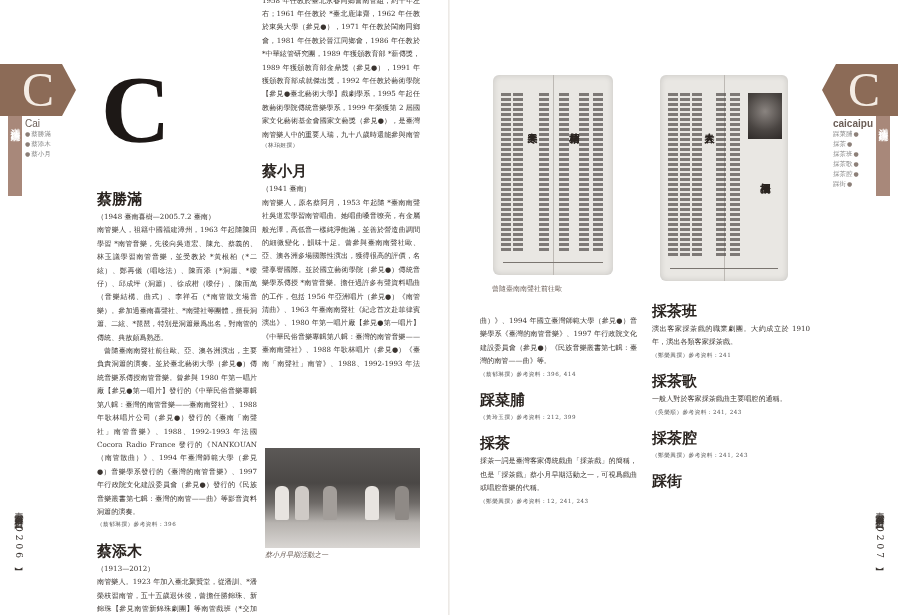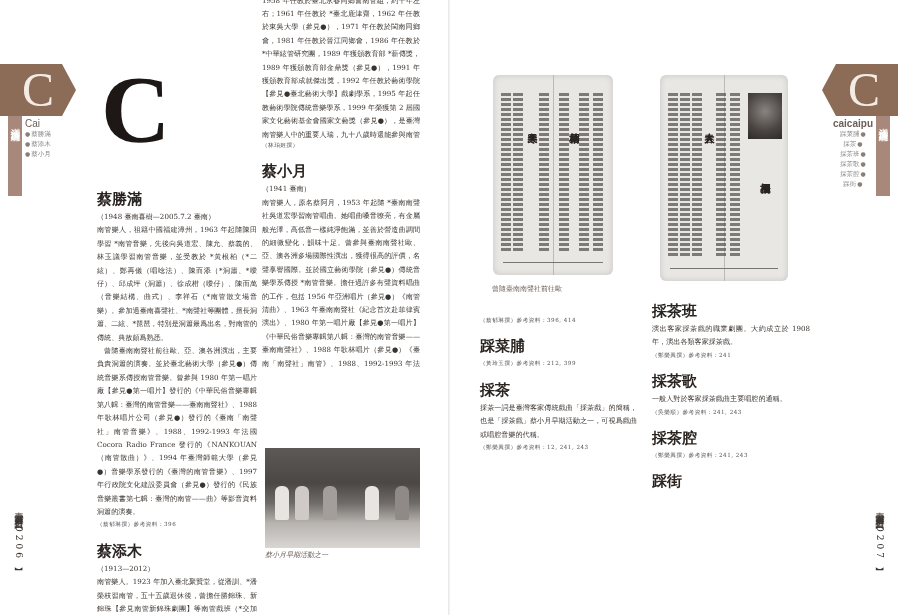--- a/index.html
+++ b/index.html
@@ -21,21 +21,21 @@
   .nav-left .nav-item { font-size: 6.5px; color: #888; line-height: 10px; }
   .nav-left .nav-item::before { content: "●"; color: #8c7f78; font-size: 6px; margin-right: 1px; }
 
   
   .tab-right { position: absolute; right: 0; top: 64px; width: 62px; height: 52px; background: #8c6b57; }
   .tab-right::before { content: ""; position: absolute; left: -14px; top: 0; width: 0; height: 0;
     border-top: 26px solid transparent; border-bottom: 26px solid transparent; border-right: 14px solid #8c6b57; }
   .tab-right .tab-letter { position: absolute; left: 12px; top: -2px; font-size: 48px; color: #f4ece4; font-family: "Liberation Serif", serif; line-height: 56px; }
   .side-right { position: absolute; right: 8px; top: 116px; width: 14px; height: 80px; background: #a8887a; }
   .side-right .vert { writing-mode: vertical-rl; color: #fff; font-size: 10px; line-height: 14px; letter-spacing: 1px; padding-top: 4px; }
-  .nav-right { position: absolute; right: 25px; top: 118px; text-align: center; }
+  .nav-right { position: absolute; right: 25px; top: 118px; text-align: left; }
   .nav-right .nav-title { font-family: "Liberation Sans", sans-serif; font-size: 10px; color: #6b5e57; font-weight: bold; }
   .nav-right .nav-item { font-size: 6.5px; color: #888; line-height: 10px; }
   .nav-right .nav-item::after { content: "●"; color: #8c7f78; font-size: 6px; margin-left: 1px; }
 
   
   .foot-left, .foot-right { position: absolute; top: 505px; writing-mode: vertical-rl; font-size: 9px; color: #3a3430; letter-spacing: 1px; }
   .foot-left { left: 12px; }
   .foot-right { right: 12px; }
   .foot-left .pg, .foot-right .pg { margin-top: 6px; letter-spacing: 3px; }
 
@@ -170,33 +170,34 @@
     <div class="txtcol" style="left:32px;"></div>
     <div class="txtcol" style="left:56px;"></div>
     <div class="txtcol" style="left:70px;"></div>
     <div class="portrait"></div>
     <div class="headline" style="left:42px; top:50px;">春大人</div>
     <div class="headline" style="left:98px; top:100px;">風擺梧桐</div>
     <div class="footer-line"></div>
   </div>
 
   <div class="col col3">
+    <p>曲）》、1994 年國立臺灣師範大學（參見●）音樂學系《臺灣的南管音樂》、1997 年行政院文化建設委員會（參見●）《民族音樂叢書第七輯：臺灣的南管——曲》等。</p>
     <div class="credit">（蔡郁琳撰）參考資料：396, 414</div>
 
     <div class="entry-title">踩菜脯</div>
     <div class="credit">（黃玲玉撰）參考資料：212, 399</div>
 
     <div class="entry-title">採茶</div>
     <p>採茶一詞是臺灣客家傳統戲曲「採茶戲」的簡稱，也是「採茶戲」蔡小月早期活動之一，可視爲戲曲或唱腔音樂的代稱。</p>
     <div class="credit">（鄭榮興撰）參考資料：12, 241, 243</div>
   </div>
 
   <div class="col col4">
     <div class="entry-title" style="margin-top:0;">採茶班</div>
-    <p>演出客家採茶戲的職業劇團。大約成立於 1908 年，演出各類客家採茶戲。</p>
+    <p>演出客家採茶戲的職業劇團。大約成立於 1910 年，演出各類客家採茶戲。</p>
     <div class="credit">（鄭榮興撰）參考資料：241</div>
 
     <div class="entry-title">採茶歌</div>
     <p>一般人對於客家採茶戲曲主要唱腔的通稱。</p>
     <div class="credit">（吳榮順）參考資料：241, 243</div>
 
     <div class="entry-title">採茶腔</div>
     <div class="credit">（鄭榮興撰）參考資料：241, 243</div>
 
     <div class="entry-title">踩街</div>

